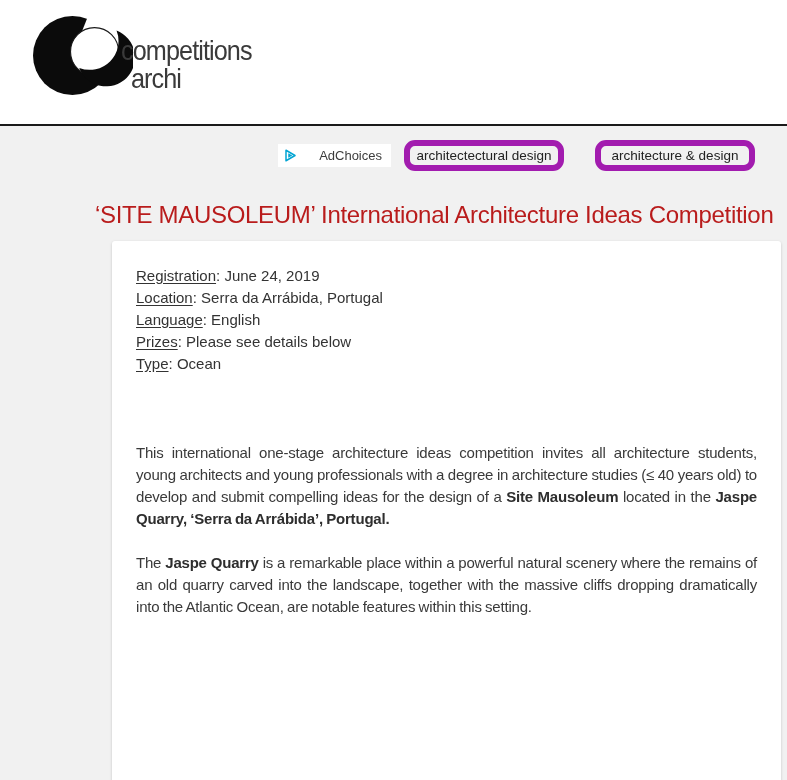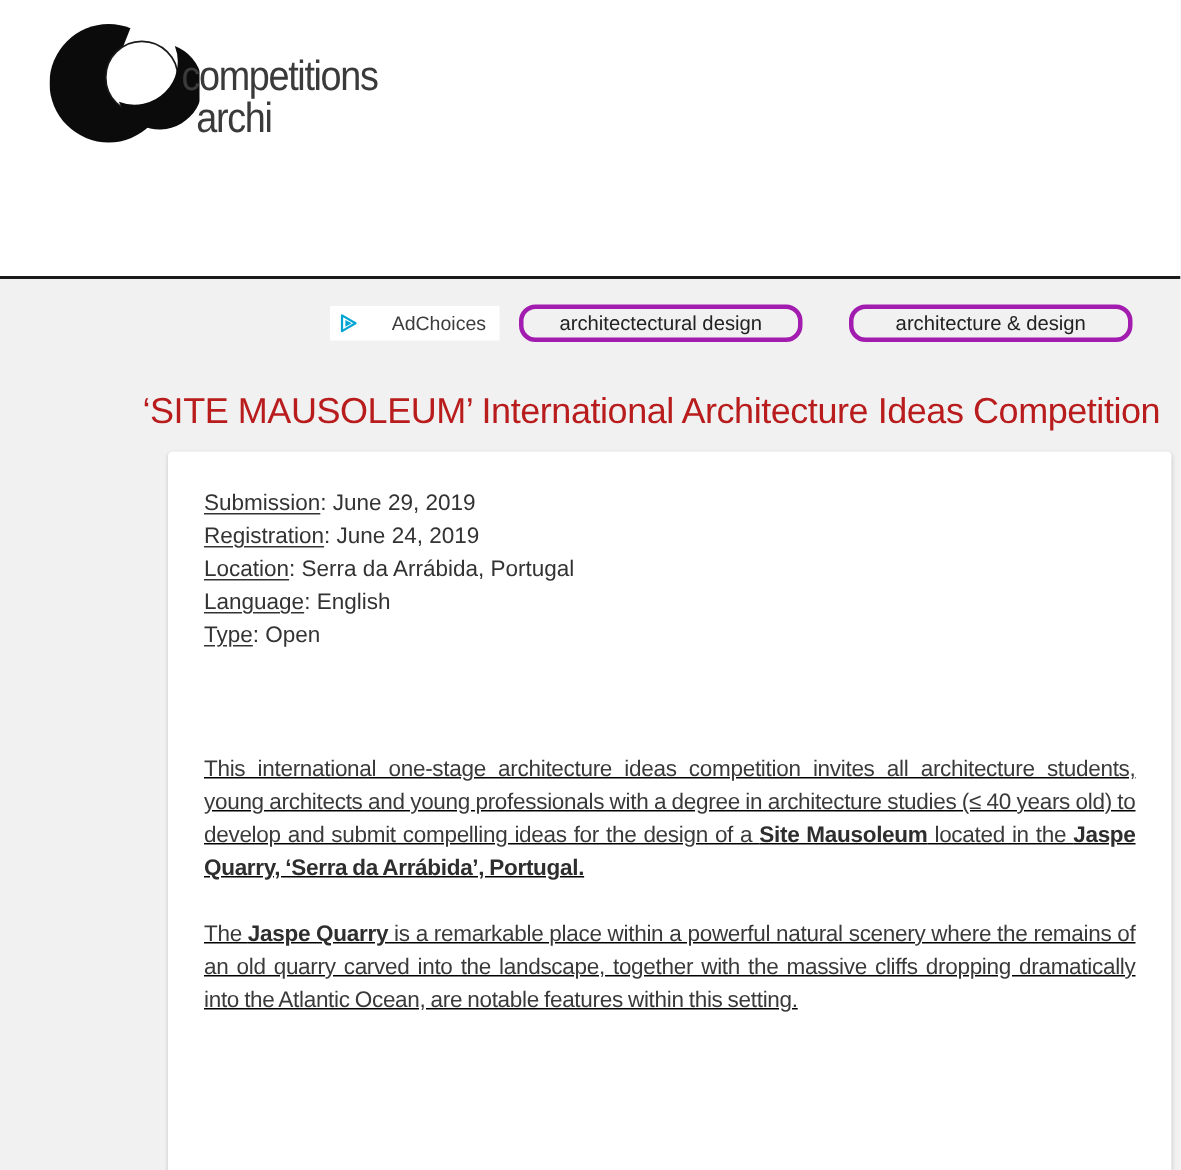--- a/index.html
+++ b/index.html
@@ -7,21 +7,21 @@
     margin: 0; padding: 0;
     width: 787px; height: 780px;
     overflow: hidden;
     background: #f1f1f1;
     font-family: "Liberation Sans", "DejaVu Sans", sans-serif;
   }
 
   
   .header {
     position: relative;
-    height: 186px;
+    height: 126px;
     background: #ffffff;
     border-bottom: 2px solid #1a1a1a;
   }
   .logo {
     position: absolute; left: 33px; top: 13px;
     display: block; width: 240px; height: 92px;
     text-decoration: none; color: inherit; cursor: pointer;
   }
   .logo-mark { position: absolute; left: 0; top: 0; }
   .logo-text {
@@ -49,22 +49,22 @@
     height: 41px;
   }
   .adchoices {
     display: flex; align-items: center; gap: 21px;
     background: #ffffff;
     padding: 4px 9px 4px 5px;
     font-size: 13px; color: #3c3c3c;
     text-decoration: none; cursor: pointer;
   }
   .pill {
-    display: block; width: 189px;
-    border: 3px solid #a21caf; border-radius: 11px;
+    display: block; width: 160px;
+    border: 6px solid #a21caf; border-radius: 11px;
     padding: 2px 0; text-align: center;
     font-size: 13.5px; color: #222222;
     text-decoration: none; background: transparent;
     white-space: nowrap; cursor: pointer;
   }
   .pill + .pill { margin-left: 18px; }
 
   
   .page-title {
     margin: 27px 0 0 95px;
@@ -81,21 +81,21 @@
     border-radius: 3px;
     box-shadow: 0 1px 3px rgba(0,0,0,.18);
     padding: 24px 24px 60px 24px;
     min-height: 700px;
   }
   .detail-row { font-size: 15px; line-height: 22px; color: #333333; }
   .detail-row .lbl { text-decoration: underline; text-underline-offset: 2px; }
   .detail-row .sep, .detail-row .val { text-decoration: none; }
   .detail-row .sep { white-space: pre; }
 
-  .article { margin-top: 67px; text-decoration: underline; }
+  .article { margin-top: 67px; }
   .article p {
     margin: 0 0 22px 0;
     font-size: 15px; line-height: 22px;
     letter-spacing: -0.2px; word-spacing: -0.6px;
     color: #3a3a3a;
     text-align: justify;
   }
   .article strong { color: #2e2e2e; }
 </style>
 </head>
@@ -132,33 +132,33 @@
   <a class="pill">architectectural design</a>
   <a class="pill">architecture &amp; design</a>
 </div>
 
 <h1 class="page-title">‘SITE MAUSOLEUM’ International Architecture Ideas Competition</h1>
 
 <section class="card">
 
   <div class="details">
     <div class="detail-row">
-      <span class="lbl">Submission</span><span class="sep">: </span><span class="val">June 29, 2019</span>
-    </div>
-    <div class="detail-row">
       <span class="lbl">Registration</span><span class="sep">: </span><span class="val">June 24, 2019</span>
     </div>
     <div class="detail-row">
       <span class="lbl">Location</span><span class="sep">: </span><span class="val">Serra da Arrábida, Portugal</span>
     </div>
     <div class="detail-row">
       <span class="lbl">Language</span><span class="sep">: </span><span class="val">English</span>
     </div>
     <div class="detail-row">
-      <span class="lbl">Type</span><span class="sep">: </span><span class="val">Open</span>
+      <span class="lbl">Prizes</span><span class="sep">: </span><span class="val">Please see details below</span>
+    </div>
+    <div class="detail-row">
+      <span class="lbl">Type</span><span class="sep">: </span><span class="val">Ocean</span>
     </div>
   </div>
 
   <div class="article">
     <p><span>This international one-stage architecture ideas competition invites all architecture students, young architects and young professionals with a degree in architecture studies (≤ 40 years old) to develop and submit compelling ideas for the design of a </span><strong>Site Mausoleum</strong><span> located in the </span><strong>Jaspe Quarry, ‘Serra da Arrábida’, Portugal.</strong></p>
     <p><span>The </span><strong>Jaspe Quarry</strong><span> is a remarkable place within a powerful natural scenery where the remains of an old quarry carved into the landscape, together with the massive cliffs dropping dramatically into the Atlantic Ocean, are notable features within this setting.</span></p>
   </div>
 
 </section>
 

